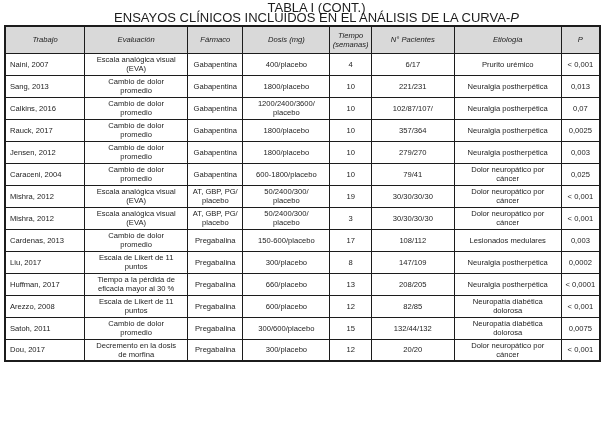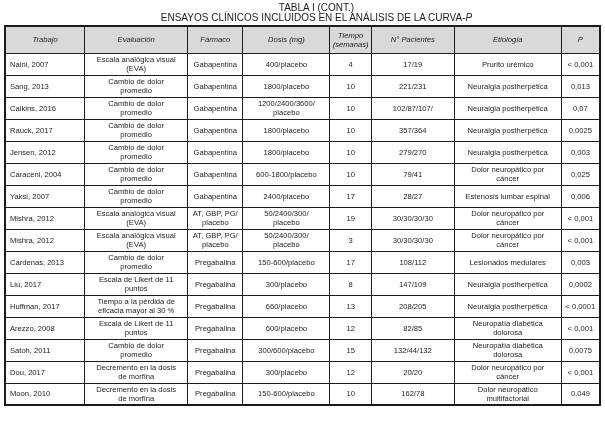--- a/index.html
+++ b/index.html
@@ -6,21 +6,21 @@
   html, body {
     width: 605px; height: 443px;
     background: #ffffff;
     font-family: "Liberation Sans", sans-serif;
     color: #1c1c1c;
     overflow: hidden;
   }
   .title-block {
     text-align: center;
     padding-top: 3px;
-    font-size: 10px;
+    font-size: 13px;
     line-height: 10px;
     padding-left: 28px;
   }
   .title-block .subtitle-em { font-style: italic; }
   table.trials {
     border-collapse: collapse;
     table-layout: fixed;
     width: 597px;
     margin: 2px 0 0 4px;
     border: 2px solid #1c1c1c;
@@ -77,21 +77,21 @@
     </tr>
   </thead>
   <tbody>
       <tr>
         <td class="col-trabajo">Naini, 2007</td>
         <td>Escala analógica visual
 (EVA)</td>
         <td>Gabapentina</td>
         <td>400/placebo</td>
         <td>4</td>
-        <td>17/19</td>
+        <td>6/17</td>
         <td>Prurito urémico</td>
         <td>&lt; 0,001</td>
       </tr>
       <tr>
         <td class="col-trabajo">Sang, 2013</td>
         <td>Cambio de dolor
 promedio</td>
         <td>Gabapentina</td>
         <td>1800/placebo</td>
         <td>10</td>
@@ -137,31 +137,20 @@
         <td class="col-trabajo">Caraceni, 2004</td>
         <td>Cambio de dolor
 promedio</td>
         <td>Gabapentina</td>
         <td>600-1800/placebo</td>
         <td>10</td>
         <td>79/41</td>
         <td>Dolor neuropático por
 cáncer</td>
         <td>0,025</td>
-      </tr>
-      <tr>
-        <td class="col-trabajo">Yaksi, 2007</td>
-        <td>Cambio de dolor
-promedio</td>
-        <td>Gabapentina</td>
-        <td>2400/placebo</td>
-        <td>17</td>
-        <td>28/27</td>
-        <td>Estenosis lumbar espinal</td>
-        <td>0,006</td>
       </tr>
       <tr>
         <td class="col-trabajo">Mishra, 2012</td>
         <td>Escala analógica visual
 (EVA)</td>
         <td>AT, GBP, PG/
 placebo</td>
         <td>50/2400/300/
 placebo</td>
         <td>19</td>
@@ -246,26 +235,14 @@
         <td>Decremento en la dosis
 de morfina</td>
         <td>Pregabalina</td>
         <td>300/placebo</td>
         <td>12</td>
         <td>20/20</td>
         <td>Dolor neuropático por
 cáncer</td>
         <td>&lt; 0,001</td>
       </tr>
-      <tr>
-        <td class="col-trabajo">Moon, 2010</td>
-        <td>Decremento en la dosis
-de morfina</td>
-        <td>Pregabalina</td>
-        <td>150-600/placebo</td>
-        <td>10</td>
-        <td>162/78</td>
-        <td>Dolor neuropático
-multifactorial</td>
-        <td>0,049</td>
-      </tr>
     </tbody>
 </table>
 
 </body></html>

